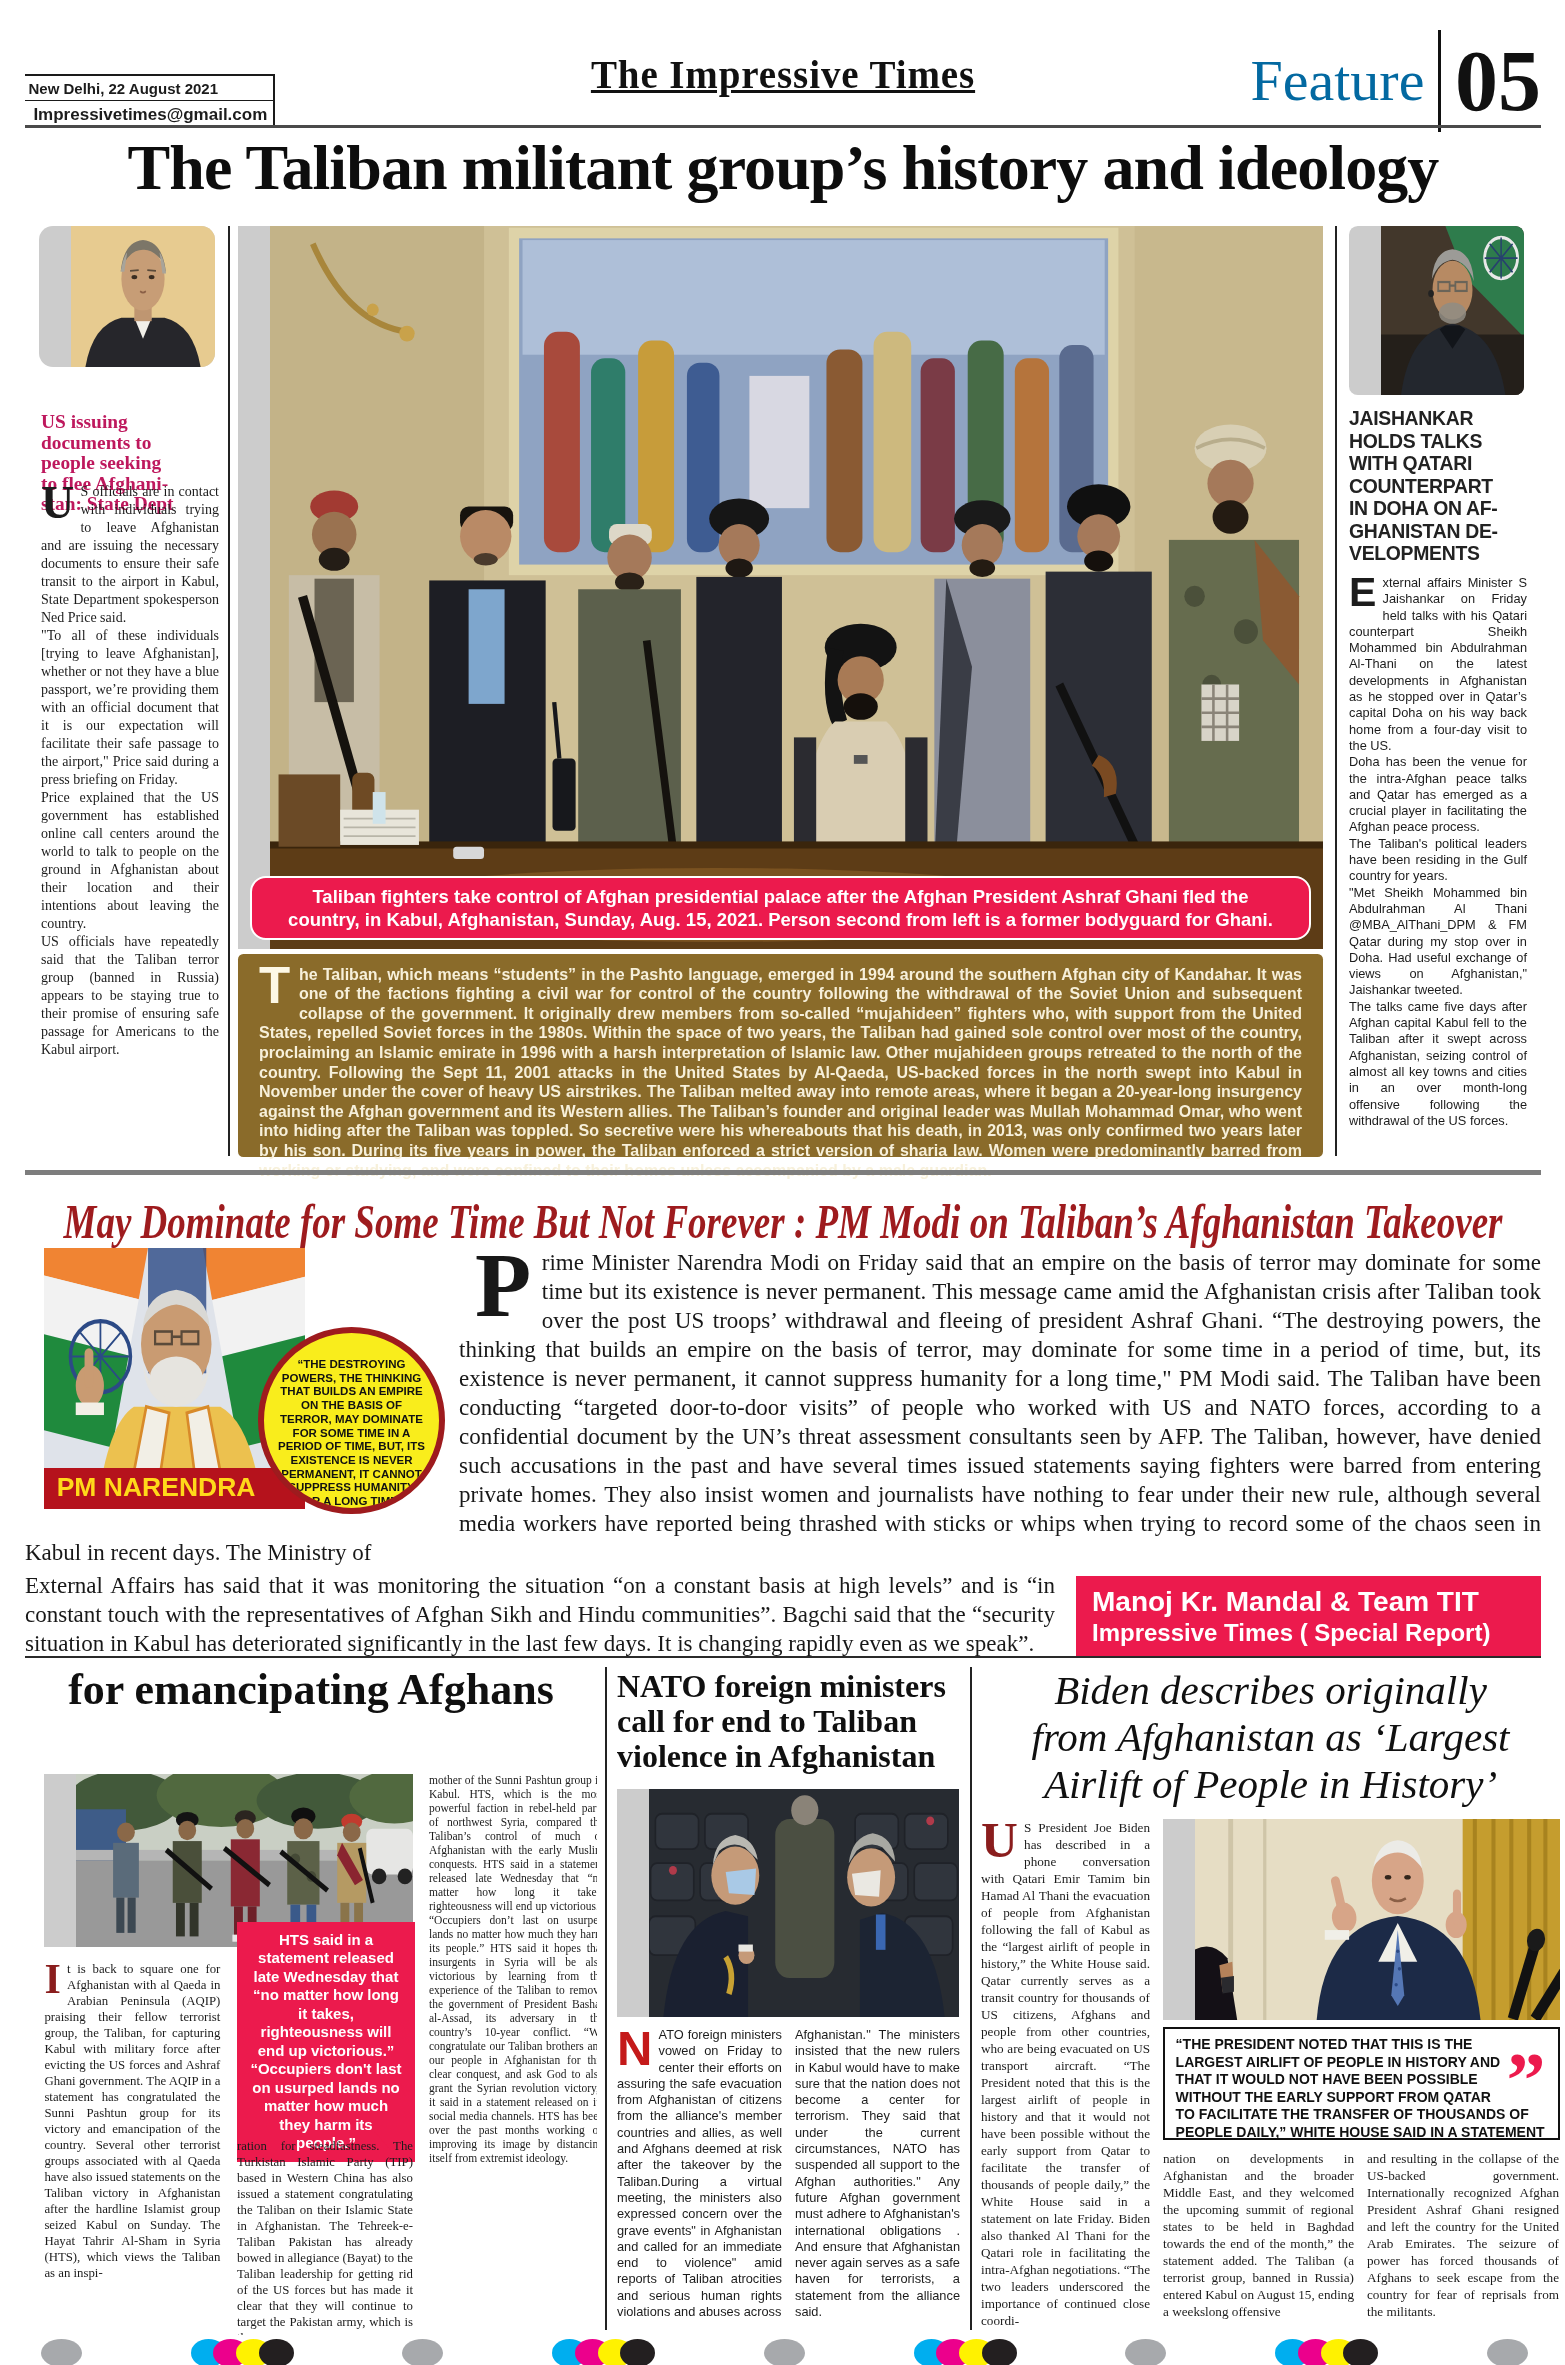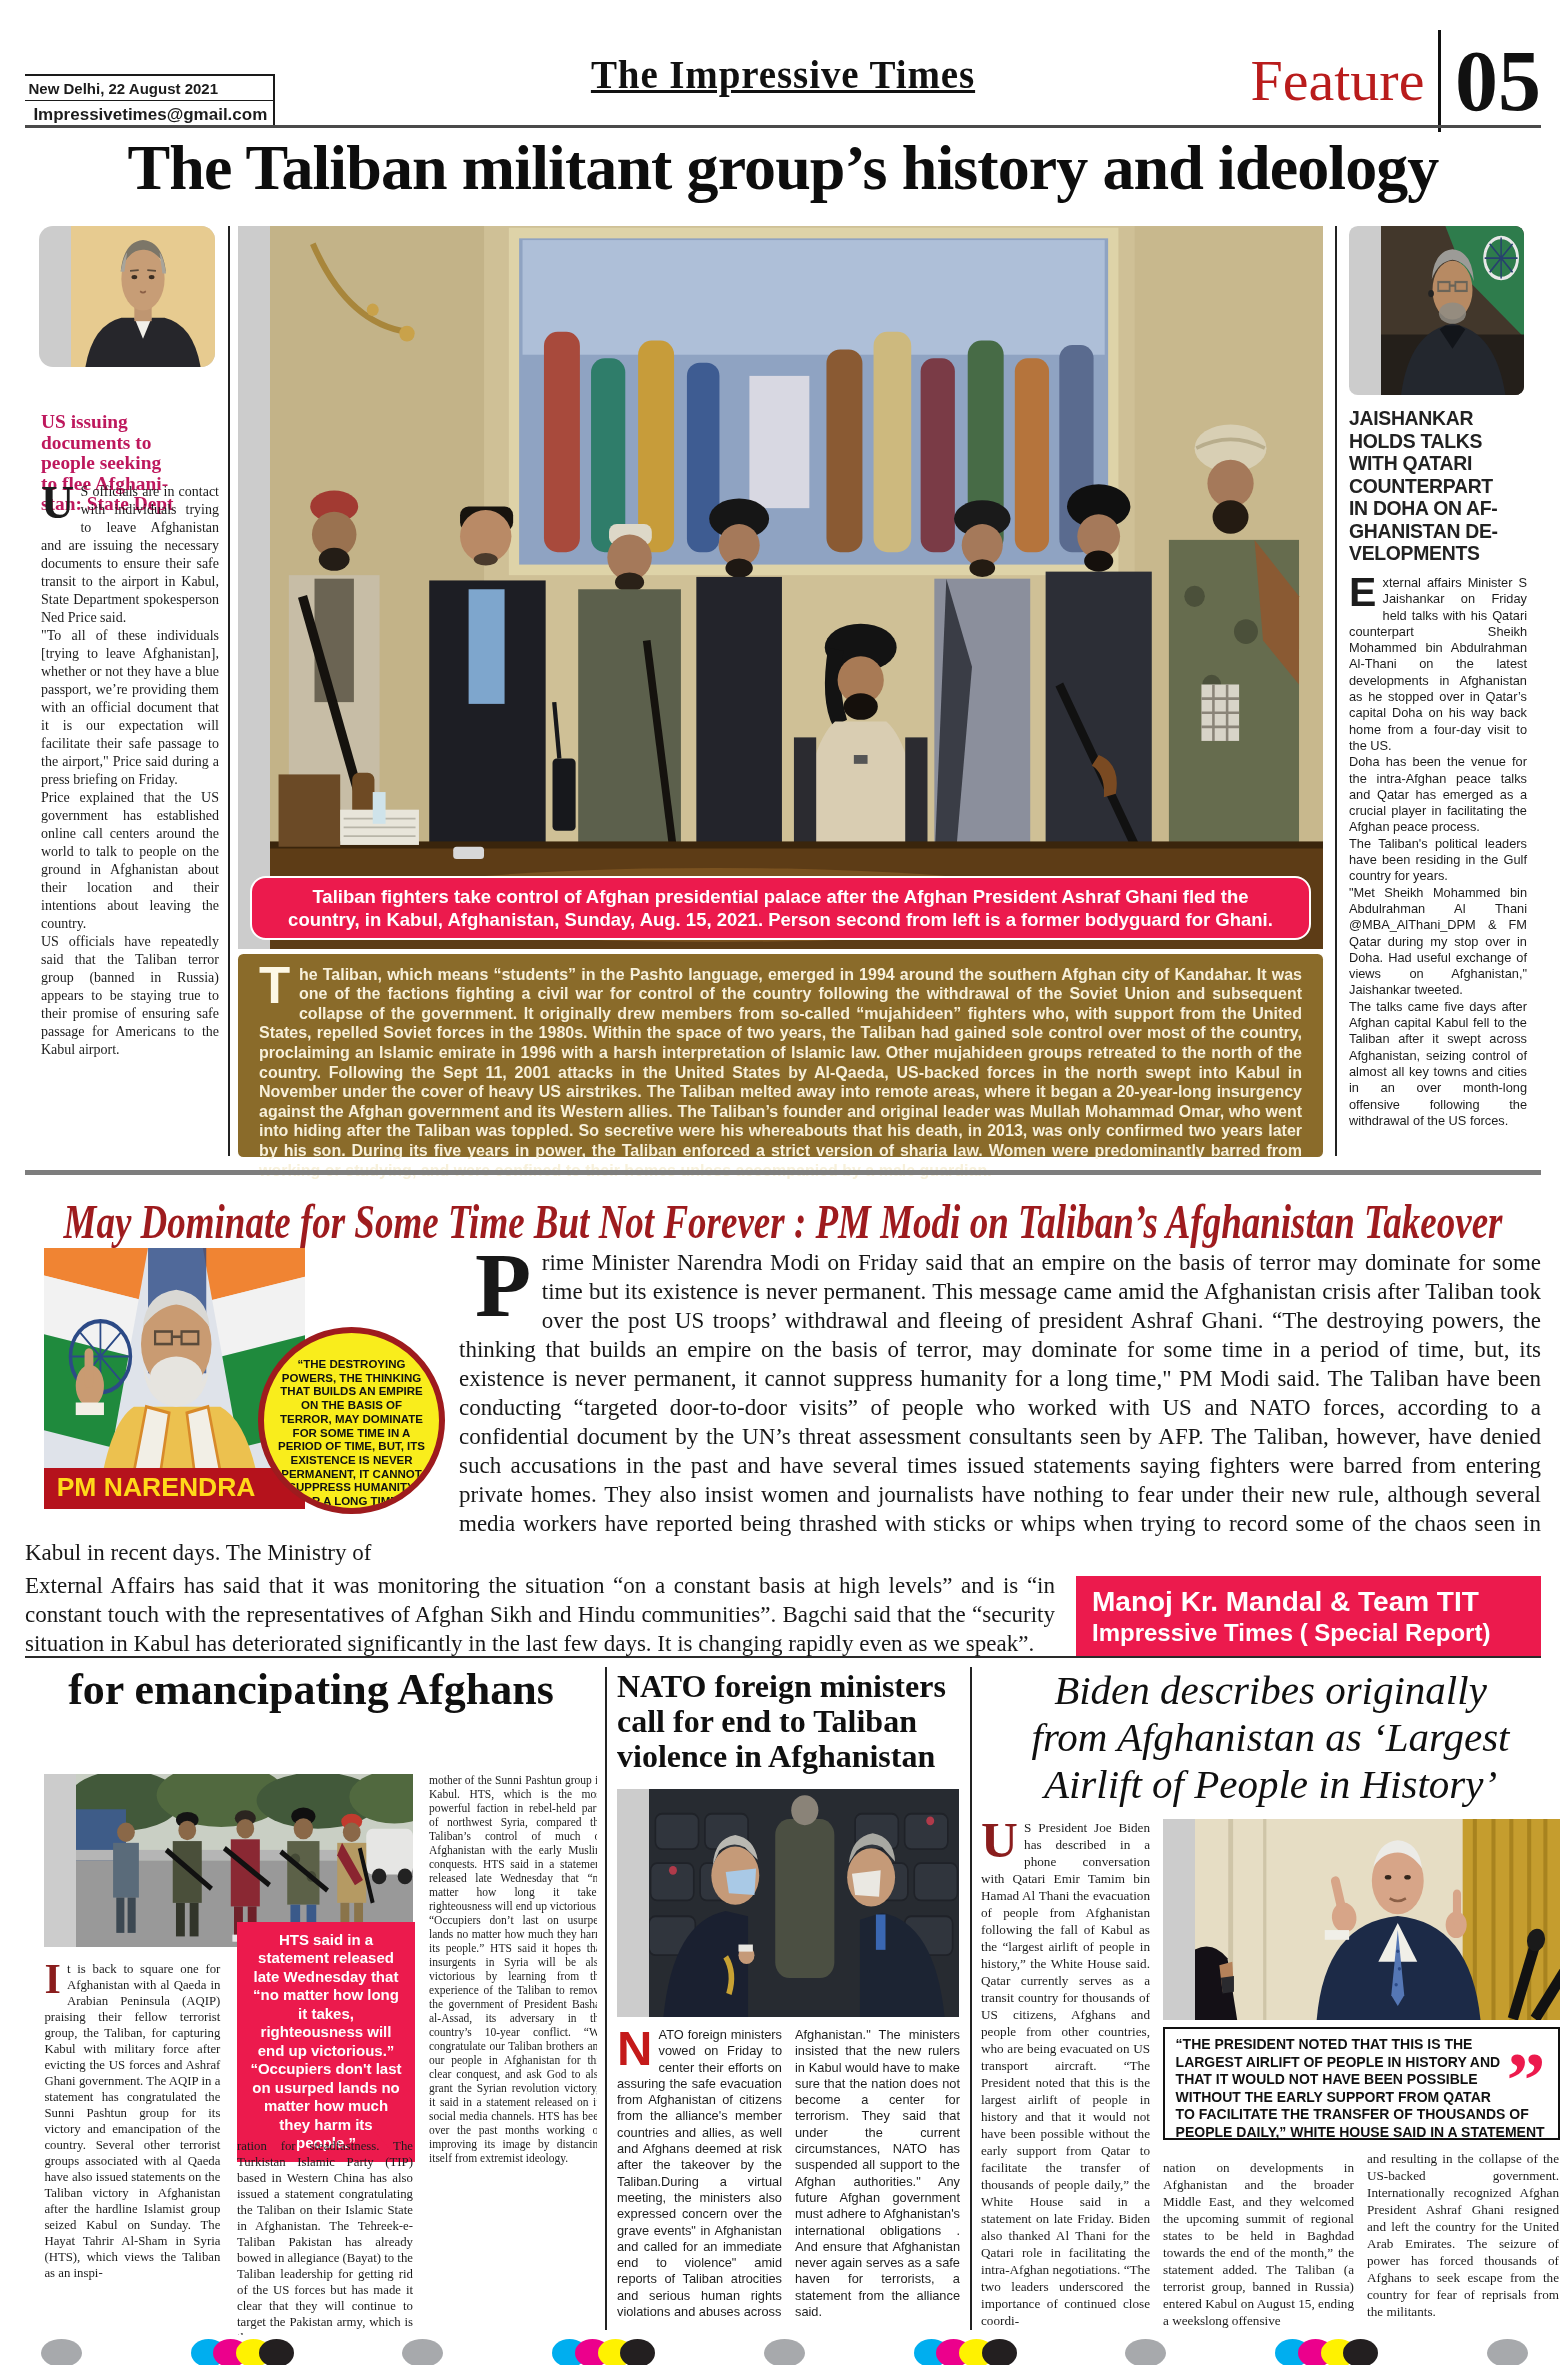--- a/index.html
+++ b/index.html
@@ -12,21 +12,21 @@
   .pre   { white-space:pre-line; }
 
   
   .mast-left { left:25px; top:74px; width:249px; border-top:2.6px solid #1a1a1a; }
   .mast-left .date { font:bold 15px/21px "Liberation Sans",sans-serif; padding:1.8px 1.8px 0.9px 3.5px; border-bottom:1.8px solid #1a1a1a; }
   .mast-left .mail { font:bold 17px/25px "Liberation Sans",sans-serif; padding:1.8px 1.8px 1.8px 3.5px;text-align:center; }
   .mast-left-vline { left:273px; top:74px; width:1.8px; height:51px; background:#1a1a1a; }
   .mast-title { left:0; top:55px; width:1566px; text-align:center;
                 font:bold 39px/1 "Liberation Serif",serif; letter-spacing:0.9px; color:#111;text-decoration:underline; }
   .mast-right { right:25px; top:30px; display:flex; align-items:center; gap:14px; }
-  .mast-section { font:normal 58px/1 "Liberation Serif",serif; color:#b91c1c; }
+  .mast-section { font:normal 58px/1 "Liberation Serif",serif; color:#0369a1; }
   .mast-bar { width:2.6px; height:102px; background:#111; }
   .mast-page { font:bold 86px/1 "Liberation Serif",serif; color:#111; }
   .header-rule { left:25px; top:125px; width:1516px; height:2.6px; background:#4a4a4a; }
 
   .main-headline { left:25px; top:134px; width:1516px; text-align:center;
                    font:bold 64px/1.05 "Liberation Serif",serif; letter-spacing:-0.9px; color:#0d0d0d; }
 
   
   .photo-frame { overflow:hidden; background:#ccc;padding-left:32px; }
   .photo-frame svg { display:block; width:100%; height:100%; }
@@ -99,21 +99,21 @@
              font:italic 41px/47px "Liberation Serif",serif; color:#101010; }
   .bd-col1 { left:981px; top:1819px; width:169px; height:517px; overflow:hidden;
              font:13.2px/17px "Liberation Serif",serif; text-align:justify; position:absolute; }
   .bd-photo { left:1163px; top:1819px; width:397px; height:201px; }
   .bd-quote { left:1163px; top:2027px; width:397px; height:113px; border:2.6px solid #111; background:#fff;
               padding:7px 10.6px; font:bold 14px/17.6px "Liberation Sans",sans-serif; color:#111; overflow:hidden; }
   .bd-quote-mark { float:right; font:bold 78px/0.55 "Liberation Serif",serif; color:#EC1A4D;
                    margin:23px 1.8px 0 5.3px; }
   .bd-col { position:absolute; top:2150px; height:185px; overflow:hidden;
             font:13.2px/17px "Liberation Serif",serif; text-align:justify; }
-  .bd-col2 { left:1163px; width:191px;margin-top:9px; }
+  .bd-col2 { left:1163px; width:191px; }
   .bd-col3 { left:1367px; width:192px; }
 
   
   .dc::first-letter { float:left; font-weight:bold; margin:1.8px 6.2px 0 0; line-height:0.78; }
   .dc-u::first-letter  { font-size:46px; }
   .dc-e::first-letter  { font-size:41px; font-family:"Liberation Sans",sans-serif; }
   .dc-t::first-letter  { font-size:51px; color:#fdf8e6; margin-right:8.8px; }
   .dc-p::first-letter  { font-size:92px; margin-right:10.6px; }
   .dc-i::first-letter  { font-size:42px; color:#8A1D1D; }
   .dc-n::first-letter  { font-size:49px; color:#C41A1A; font-family:"Liberation Sans",sans-serif; }

